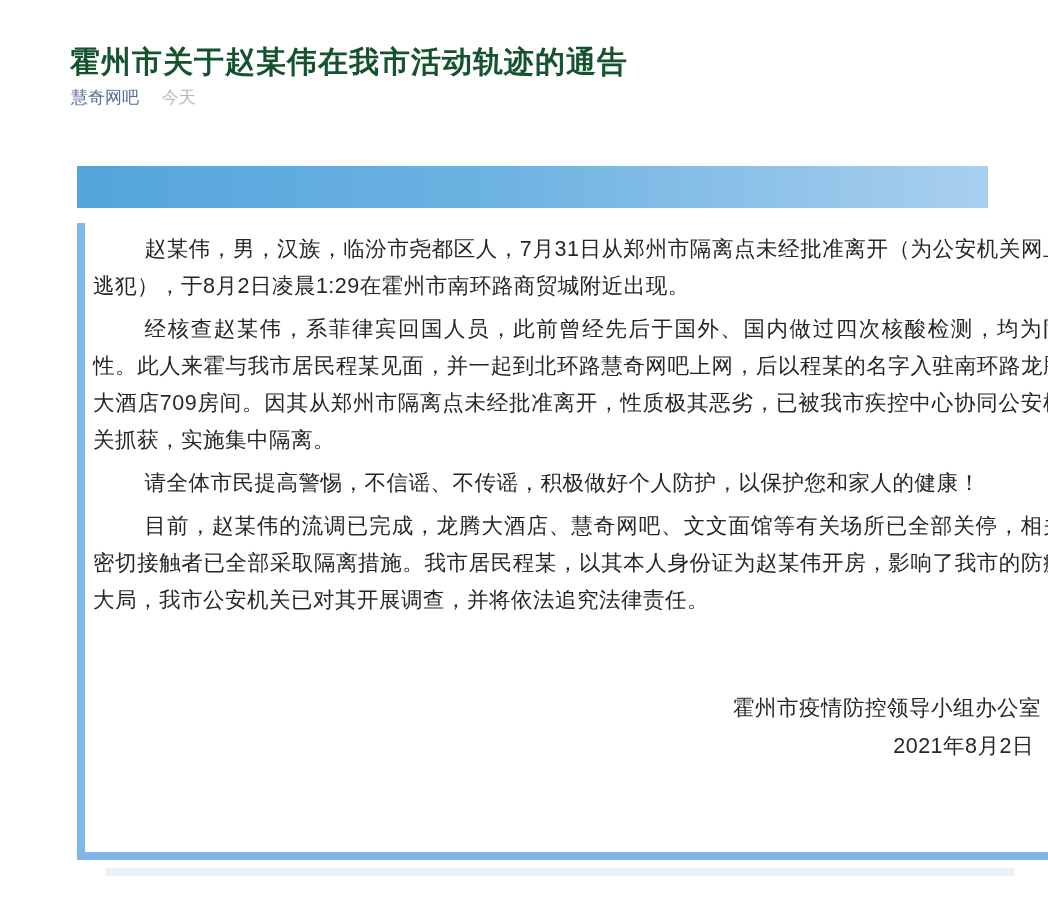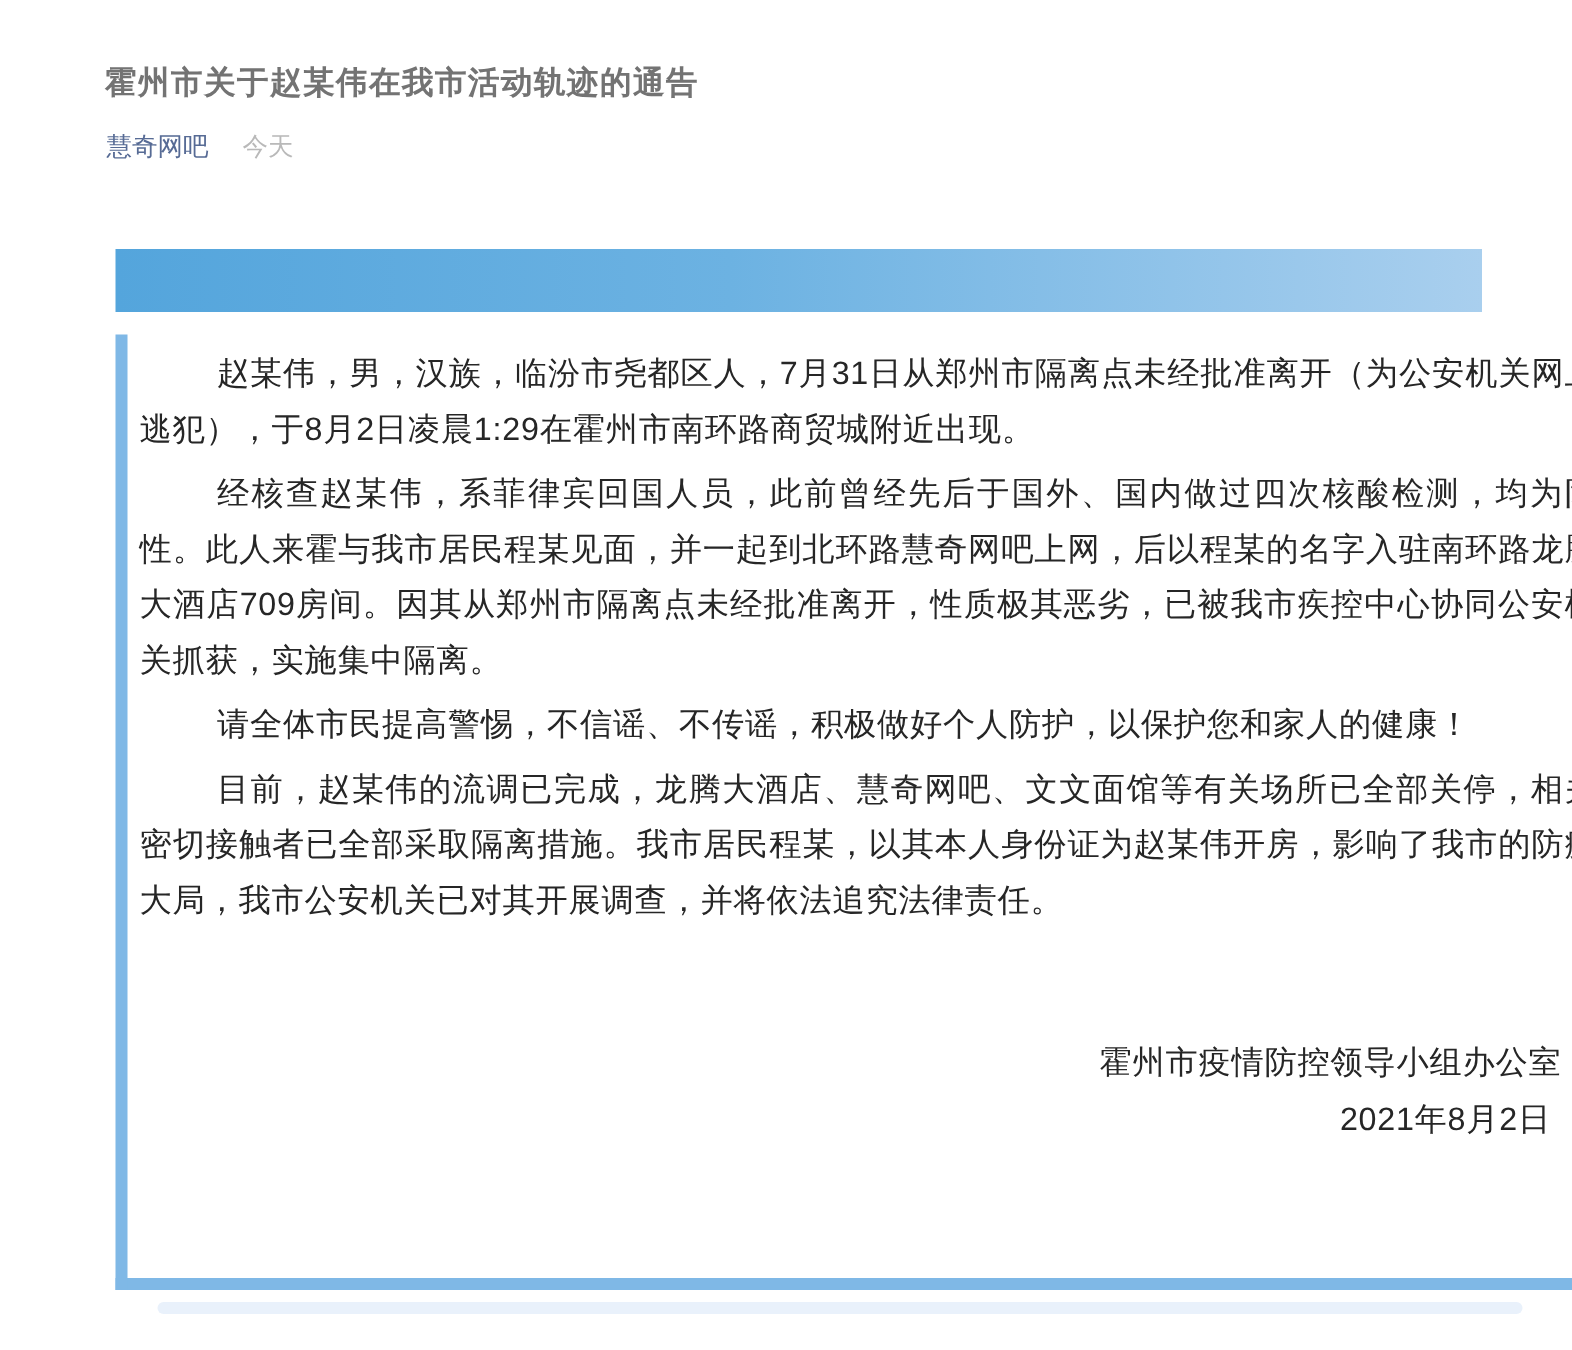--- a/index.html
+++ b/index.html
@@ -13,23 +13,23 @@
     width: 1048px;
     height: 900px;
     background: #ffffff;
     overflow: hidden;
   }
   .article-title {
     position: absolute;
     left: 70px;
     top: 22px;
     width: 920px;
-    font-size: 21px;
+    font-size: 30px;
     font-weight: bold;
-    color: #737373;
+    color: #14532d;
     letter-spacing: 1px;
     line-height: 40px;
   }
   .meta-row {
     position: absolute;
     left: 71px;
     top: 86px;
     font-size: 17px;
     line-height: 24px;
   }

